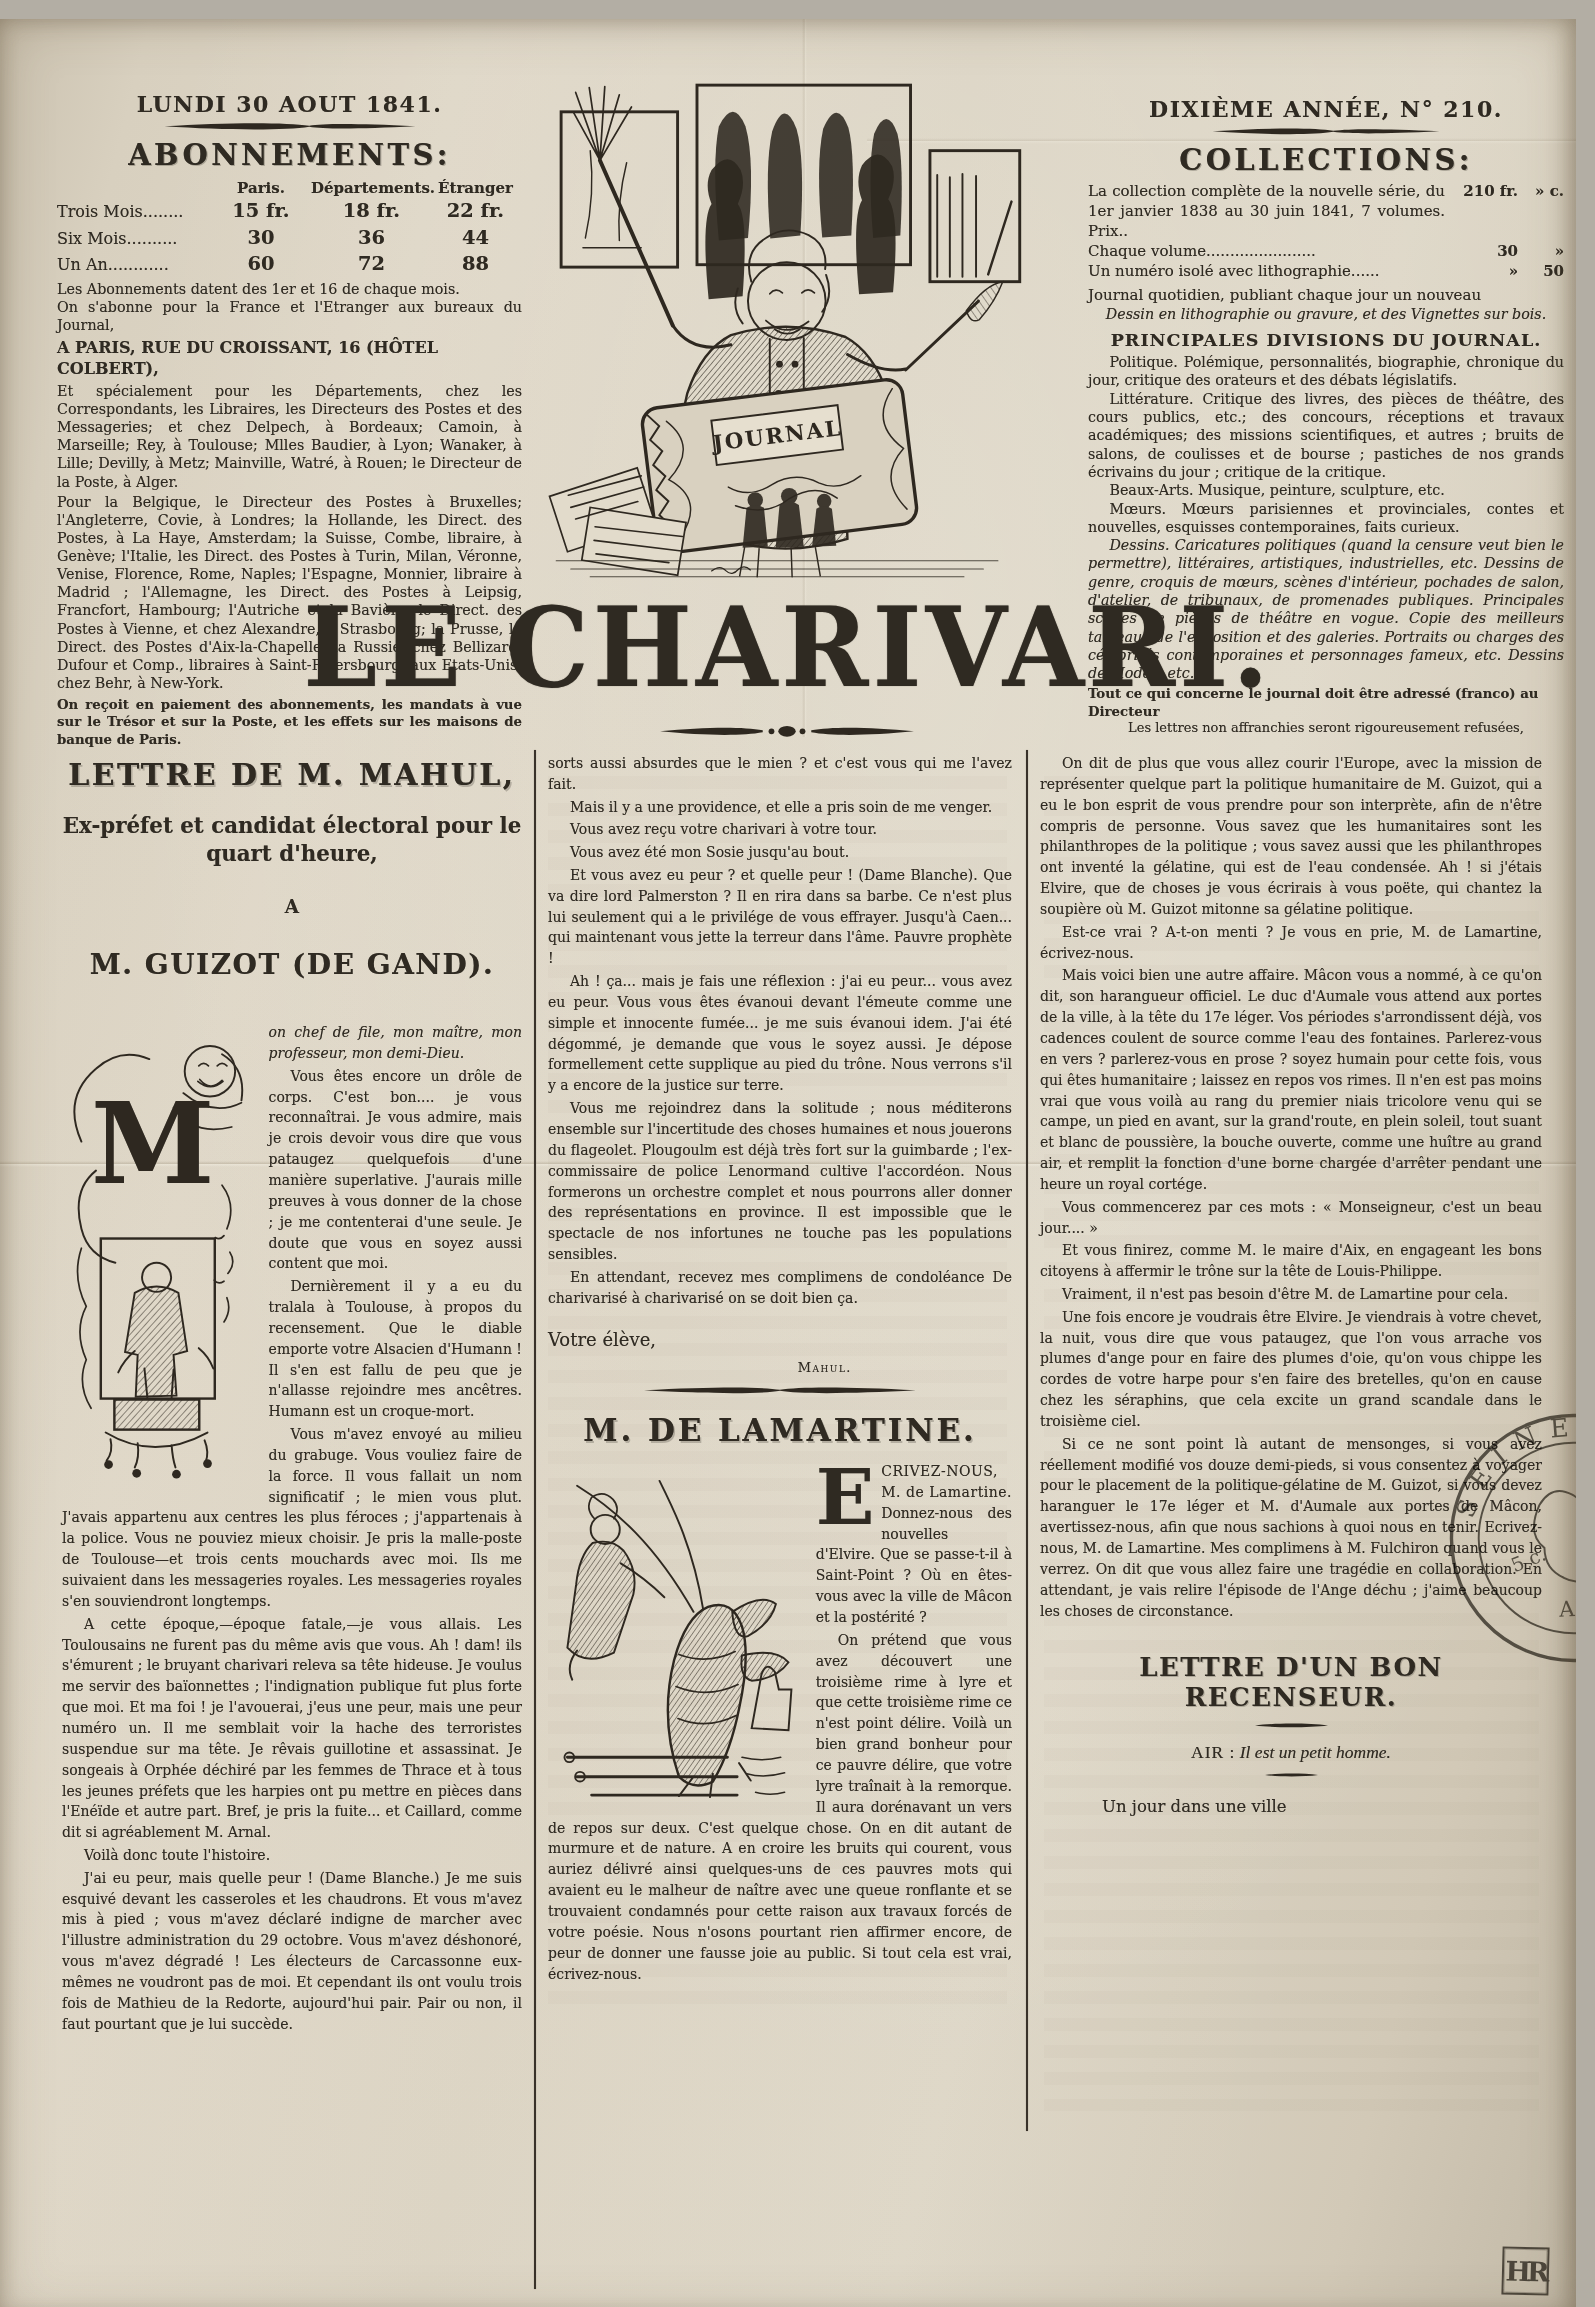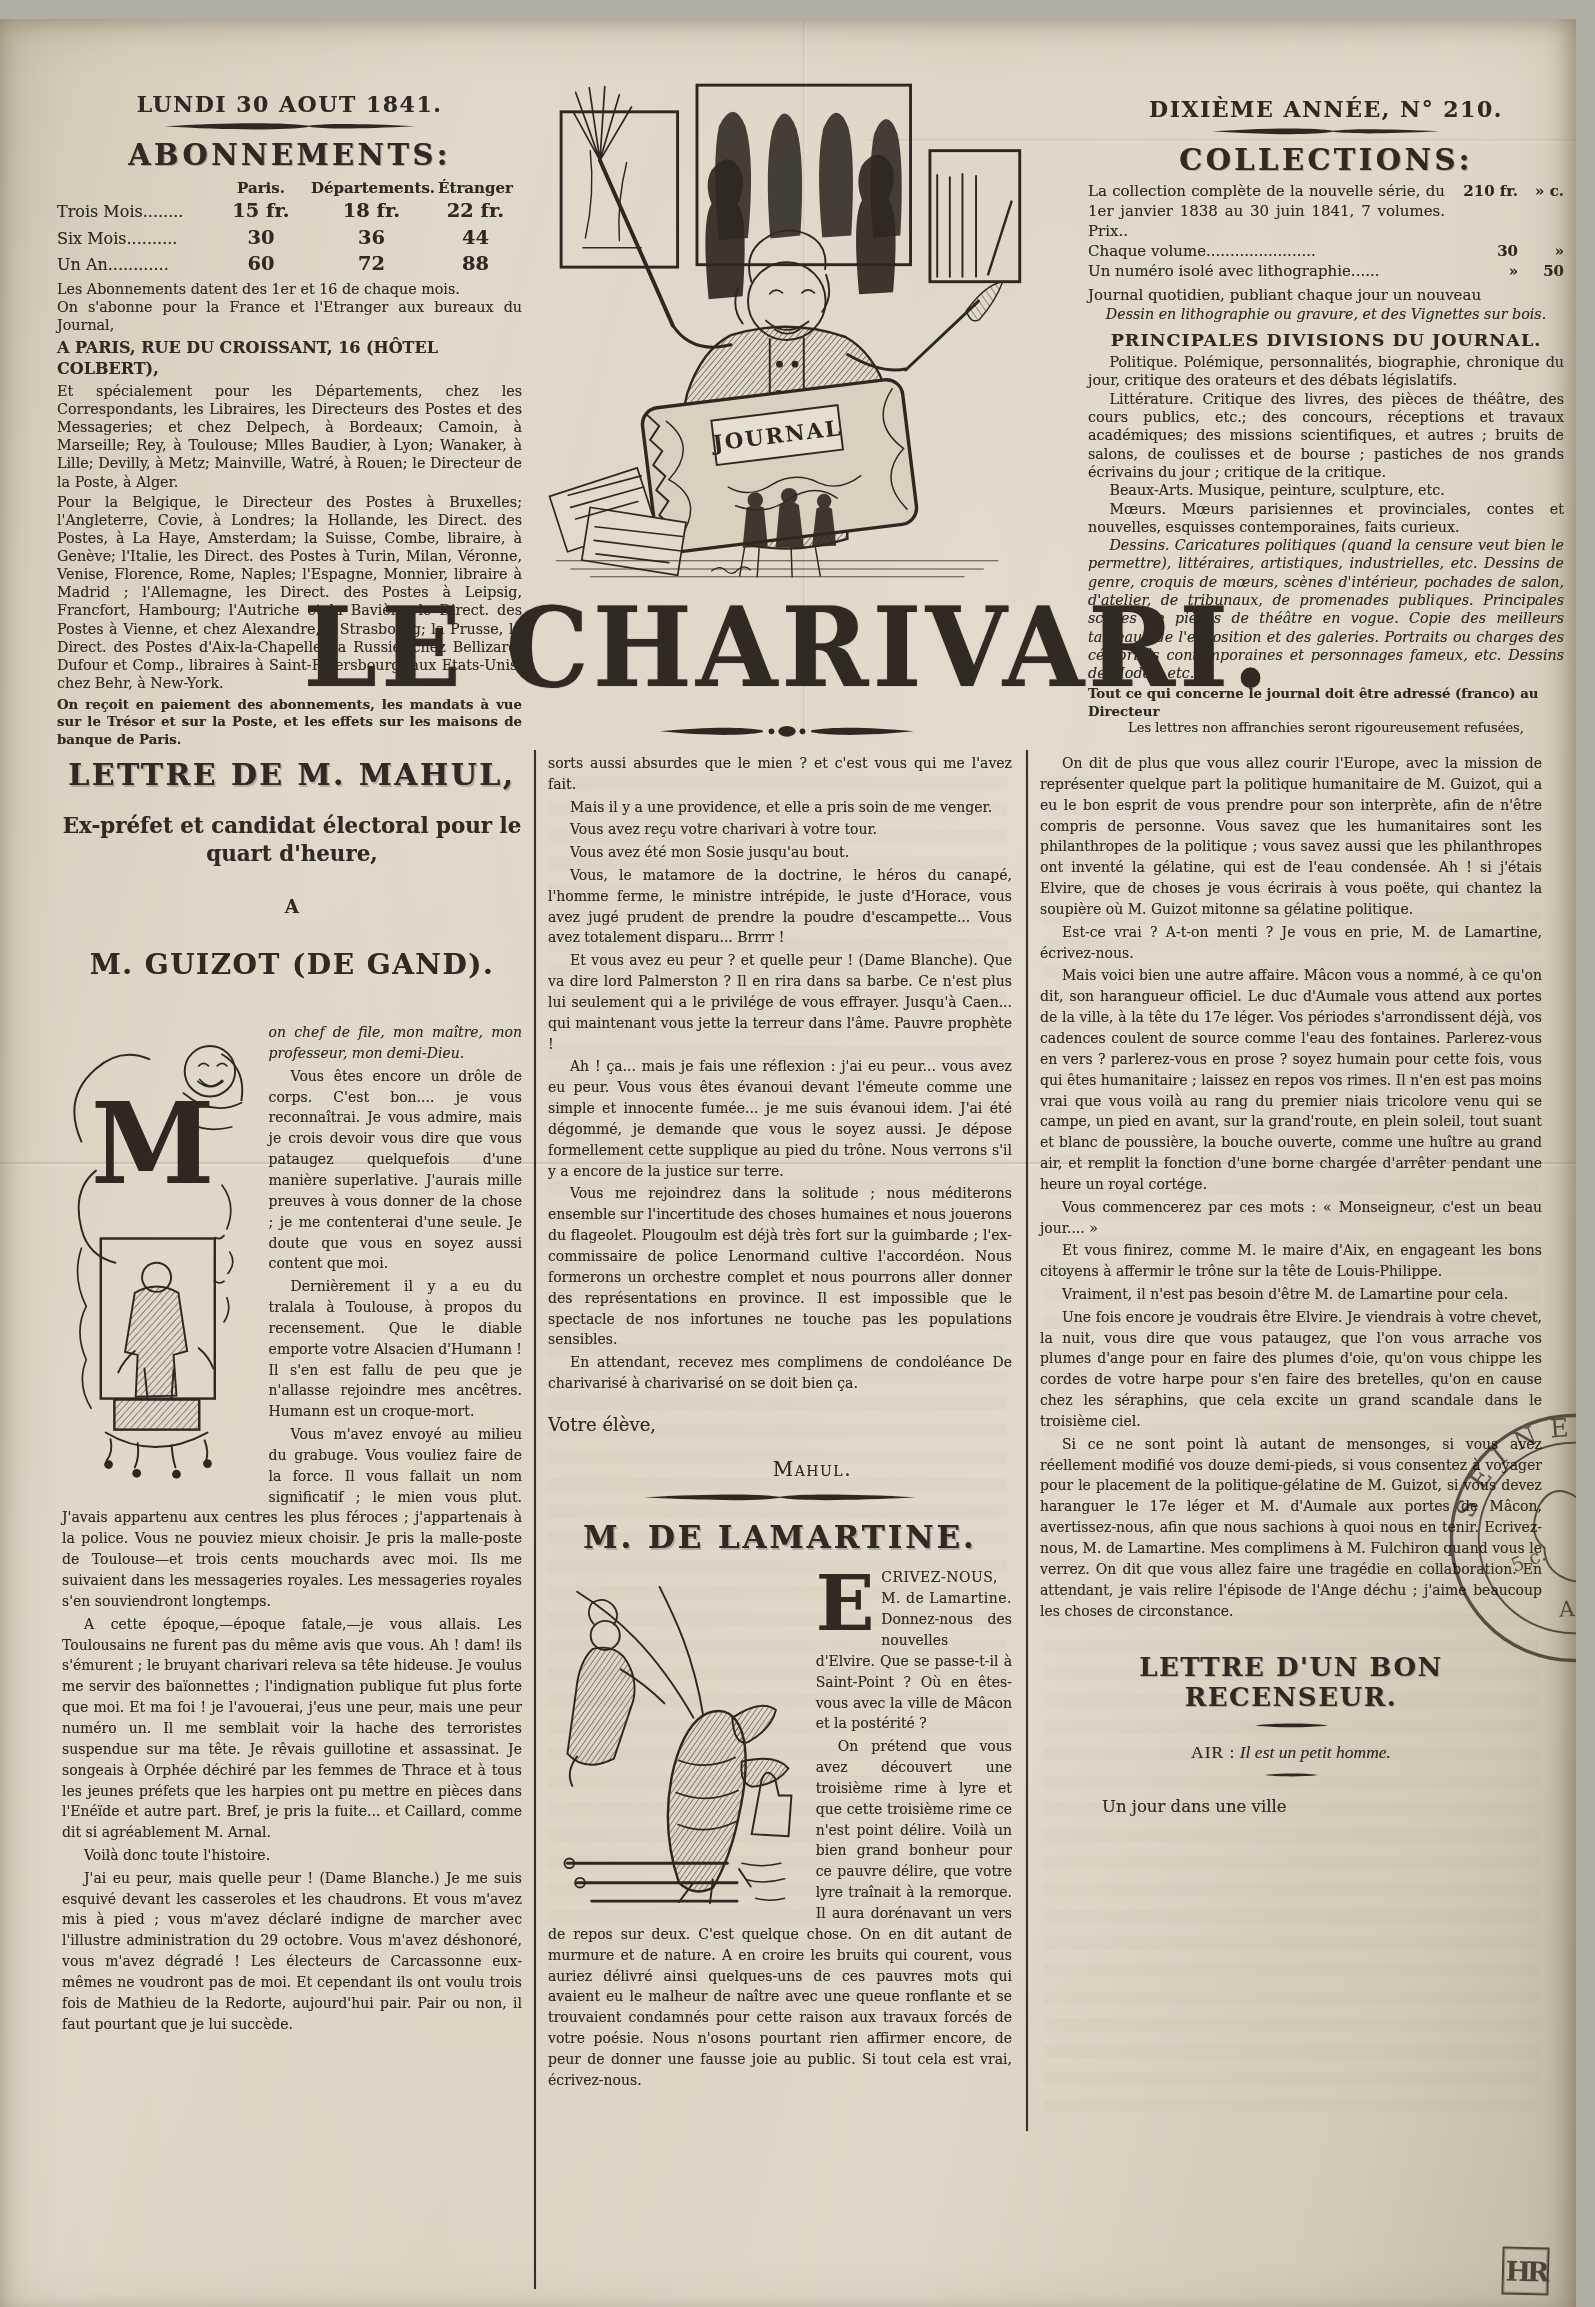--- a/index.html
+++ b/index.html
@@ -53,21 +53,21 @@
   .body-p{font-size:14px;line-height:1.49;text-align:justify;text-indent:22px;margin:0 0 1.9px;hyphens:auto;}
   .noind{text-indent:0;}
   .lead-ital{font-style:italic;}
   .art-title{font-size:30px;font-weight:bold;letter-spacing:2.4px;text-align:center;
     text-shadow:1.5px 1.5px 0 rgba(47,42,34,.25),0 0 0.5px rgba(47,42,34,.55);}
   .art-sub{font-size:21.4px;font-weight:bold;text-align:center;line-height:1.3;margin-top:20.4px;}
   .a-label{font-size:18.4px;font-weight:bold;text-align:center;margin-top:28px;}
   .addressee{font-size:28px;font-weight:bold;text-align:center;letter-spacing:1.5px;margin-top:31px;}
   .init-fig{float:left;margin:2.9px 12.6px 3.9px 0;}
   .sig1{font-size:18px;text-align:left;padding-right:97px;margin-top:20px;}
-  .sig2{font-size:20px;font-variant:small-caps;letter-spacing:1.5px;text-align:right;padding-right:160px;margin-top:22px;}
+  .sig2{font-size:13px;font-variant:small-caps;letter-spacing:1.5px;text-align:right;padding-right:160px;margin-top:10px;}
   .lam-title{font-size:31px;font-weight:bold;letter-spacing:2.9px;text-align:center;margin:16.5px 0 12.6px;
     text-shadow:1.5px 1.5px 0 rgba(47,42,34,.25),0 0 0.5px rgba(47,42,34,.55);}
   .lam-fig{float:left;margin:4.9px 10.7px 2.9px 0;}
   .dropE{float:left;font-size:77px;line-height:.82;font-weight:bold;padding:4.9px 6.8px 0 0;}
   .lead-caps{letter-spacing:0.5px;}
   .rec-title{font-size:26px;font-weight:bold;letter-spacing:1.5px;text-align:center;margin-top:31px;
     text-shadow:1px 1px 0 rgba(47,42,34,.25);}
   .air-line{font-size:17.5px;text-align:center;margin-top:13.6px;font-family:Liberation Serif, serif;}
   .air-label{letter-spacing:1px;}
   .air-text{font-style:italic;}
@@ -295,21 +295,20 @@
       <p class="body-p">J'ai eu peur, mais quelle peur ! (Dame Blanche.) Je me suis esquivé devant les casseroles et les chaudrons. Et vous m'avez mis à pied ; vous m'avez déclaré indigne de marcher avec l'illustre administration du 29 octobre. Vous m'avez déshonoré, vous m'avez dégradé ! Les électeurs de Carcassonne eux-mêmes ne voudront pas de moi. Et cependant ils ont voulu trois fois de Mathieu de la Redorte, aujourd'hui pair. Pair ou non, il faut pourtant que je lui succède.</p>
 
     </div>
   </div>
 
   <div class="blk tx" style="left:548px;top:734px;width:464px;">
     <p class="body-p noind">sorts aussi absurdes que le mien ? et c'est vous qui me l'avez fait.</p>
     <p class="body-p">Mais il y a une providence, et elle a pris soin de me venger.</p>
     <p class="body-p">Vous avez reçu votre charivari à votre tour.</p>
     <p class="body-p">Vous avez été mon Sosie jusqu'au bout.</p>
-    <p class="body-p">Vous, le matamore de la doctrine, le héros du canapé, l'homme ferme, le ministre intrépide, le juste d'Horace, vous avez jugé prudent de prendre la poudre d'escampette... Vous avez totalement disparu... Brrrr !</p>
     <p class="body-p">Et vous avez eu peur ? et quelle peur ! (Dame Blanche). Que va dire lord Palmerston ? Il en rira dans sa barbe. Ce n'est plus lui seulement qui a le privilége de vous effrayer. Jusqu'à Caen... qui maintenant vous jette la terreur dans l'âme. Pauvre prophète !</p>
     <p class="body-p">Ah ! ça... mais je fais une réflexion : j'ai eu peur... vous avez eu peur. Vous vous êtes évanoui devant l'émeute comme une simple et innocente fumée... je me suis évanoui idem. J'ai été dégommé, je demande que vous le soyez aussi. Je dépose formellement cette supplique au pied du trône. Nous verrons s'il y a encore de la justice sur terre.</p>
     <p class="body-p">Vous me rejoindrez dans la solitude ; nous méditerons ensemble sur l'incertitude des choses humaines et nous jouerons du flageolet. Plougoulm est déjà très fort sur la guimbarde ; l'ex-commissaire de police Lenormand cultive l'accordéon. Nous formerons un orchestre complet et nous pourrons aller donner des représentations en province. Il est impossible que le spectacle de nos infortunes ne touche pas les populations sensibles.</p>
     <p class="body-p">En attendant, recevez mes complimens de condoléance De charivarisé à charivarisé on se doit bien ça.</p>
     <div class="sig1">Votre élève,</div>
     <div class="sig2">Mahul.</div>
     <svg class="srule" width="272" height="10.7" viewBox="0 0 560 22">
       <path fill="#2e2820" d="M0 11 C 130 4, 240 3, 280 10 C 320 3, 430 4, 560 11 C 430 18, 320 19, 280 12 C 240 19, 130 18, 0 11 Z"></path>
     </svg>
     <div class="lam-title">M. DE LAMARTINE.</div>

